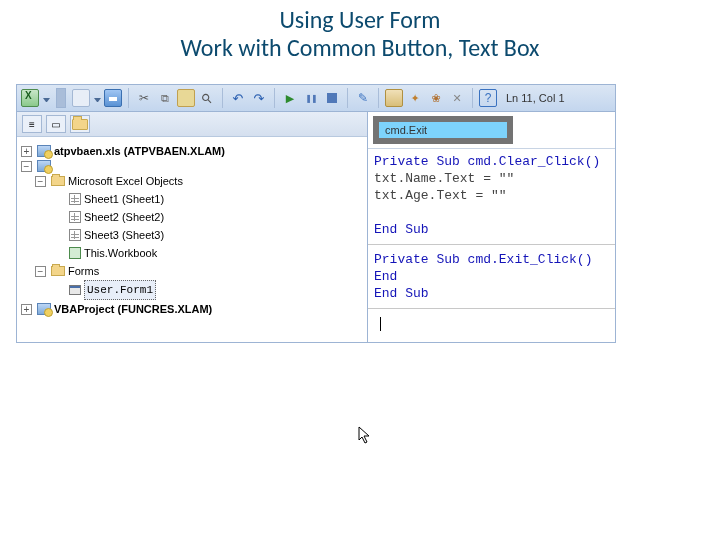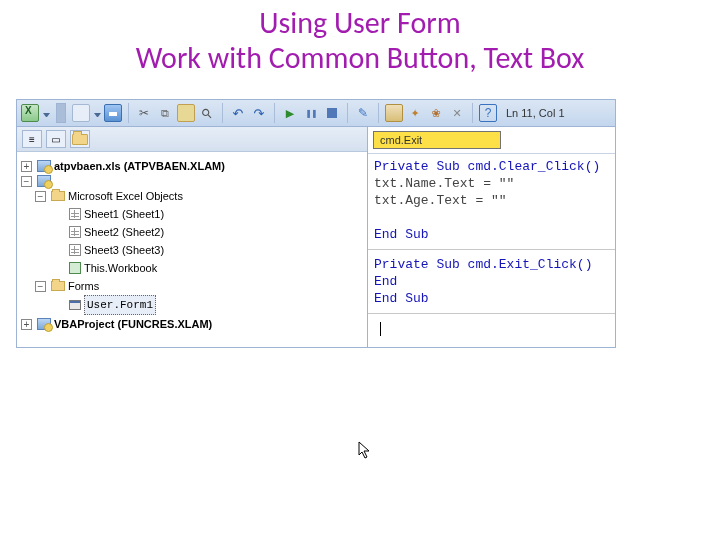--- a/index.html
+++ b/index.html
@@ -6,29 +6,29 @@
   body {
     margin: 0;
     width: 720px;
     height: 540px;
     font-family: Calibri, Arial, sans-serif;
     background: #fff;
     overflow: hidden;
   }
   .slide-title {
     text-align: center;
-    font-size: 30px;
+    font-size: 24px;
     padding: 6px 0 2px;
     line-height: 1.15;
-    color: #a21caf;
+    color: #0c4a6e;
   }
   .ide {
     position: absolute;
     left: 16px;
-    top: 99px;
+    top: 84px;
     width: 600px;
     font-family: Tahoma, Arial, sans-serif;
   }
   
   .tb {
     height: 28px;
     background: linear-gradient(#dbe6f4, #c3d6ee);
     border: 1px solid #9db4d4;
     display: flex;
     align-items: center;
@@ -119,22 +119,22 @@
   .wbico{width:12px;height:12px;border:1px solid #4d8b4d;background:#d4ecd4;}
   .formico{width:12px;height:10px;border:1px solid #777;background:#e8e8e8;position:relative;}
   .formico::before{content:"";position:absolute;left:0;right:0;top:0;height:2px;background:#4a6fa8;}
   .selbox{border:1px dotted #666;padding:0 2px;background:#e8eef8;font-family:Liberation Mono, monospace;}
   .bold{font-weight:bold;}
   .ind1{padding-left:14px;} .ind3{padding-left:48px;}
 
   
   .codepane { flex:1; background:#fff; border-left:1px solid #9db4d4; display:flex; flex-direction:column; }
   .objbox {
-    border:1px solid #737373; margin:4px 0 4px 5px; width:128px;
-    font-size:11px; padding:2px 6px; background:#fde047;color:#333;
+    border:6px solid #737373; margin:4px 0 4px 5px; width:140px;
+    font-size:11px; padding:2px 6px; background:#7dd3fc;color:#333;
   }
   .code {
     font-family: Consolas, "Courier New", monospace;
     font-size: 13px; padding: 4px 6px 10px; color:#444; line-height:17px;
     border-top:1px solid #c8d4e4;
   }
   .code .kw{color:#1414b8;}
   .code hr{border:none;border-top:1px solid #c8c8c8;margin:6px -6px;}
   .caret{display:inline-block;width:1px;height:14px;background:#000;vertical-align:middle;margin-left:6px;}
 

